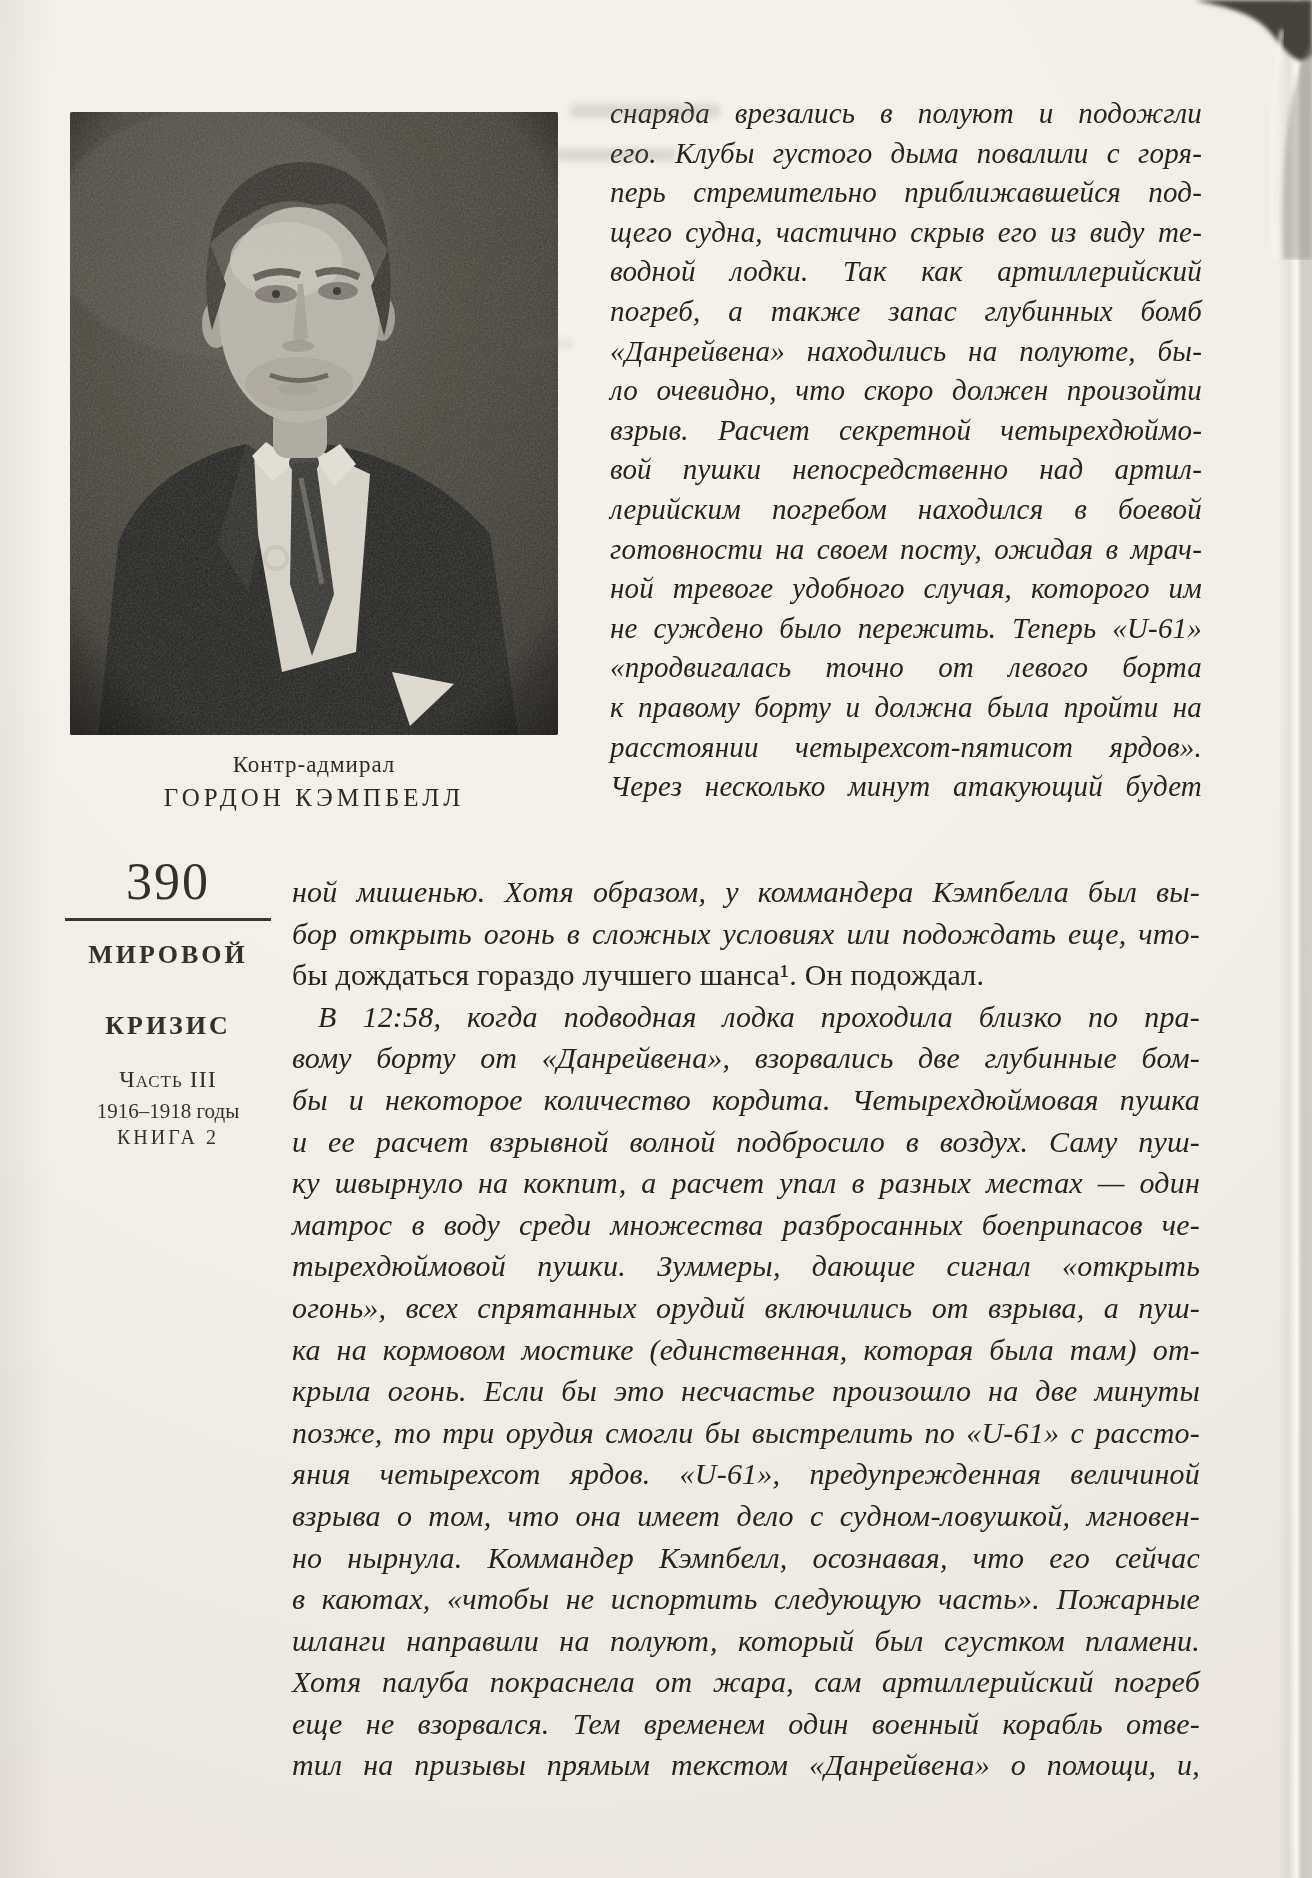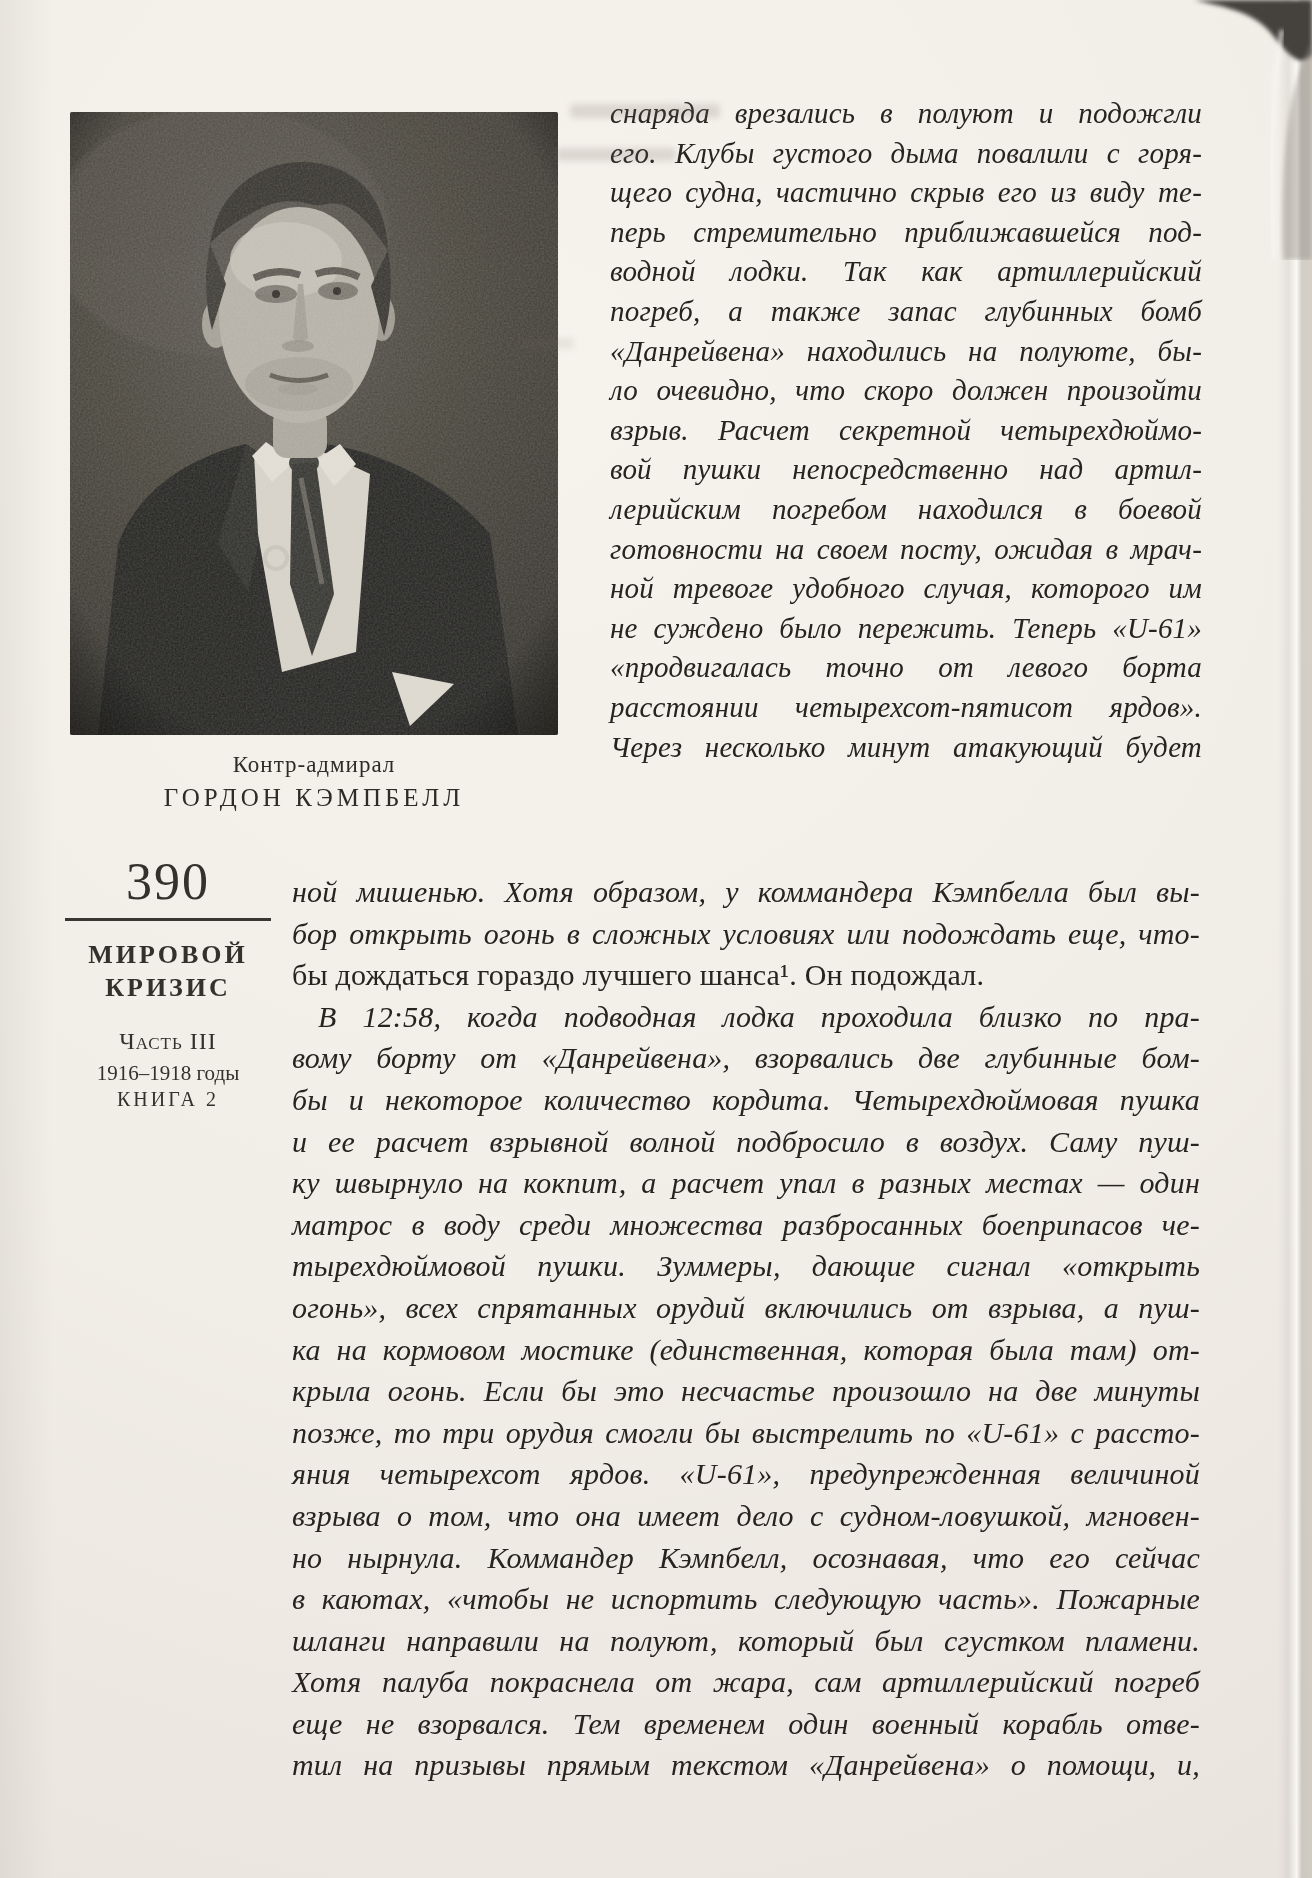--- a/index.html
+++ b/index.html
@@ -15,21 +15,21 @@
          border-radius:2px;overflow:hidden;}
   .photo svg{display:block;width:100%;height:100%;}
   
   .caption{position:absolute;left:70px;top:752px;width:488px;text-align:center;color:#2e2b26;}
   .cap1{font-size:23px;letter-spacing:1px;}
   .cap2{font-size:25px;letter-spacing:4px;margin-top:6px;}
   
   .marginblock{position:absolute;left:40px;top:856px;width:256px;text-align:center;color:#34312c;}
   .pagenum{font-size:52px;letter-spacing:2px;line-height:1;}
   .mrule{width:206px;border:0;border-top:3px solid #3a3733;margin:10px auto 0 auto;}
-  .mtitle{font-size:26px;font-weight:bold;letter-spacing:3px;line-height:1.25;}
+  .mtitle{font-size:26px;font-weight:bold;letter-spacing:3px;line-height:1.25;margin-top:38px;}
   .mtitle1{margin-top:18px;}
   .mpart{font-size:24px;font-variant:small-caps;letter-spacing:1px;margin-top:24px;}
   .myears{font-size:21px;margin-top:6px;}
   .mbook{font-size:20px;letter-spacing:3px;margin-top:2px;}
   
   .coltext{position:absolute;left:610px;top:94px;width:592px;}
   .fulltext{position:absolute;left:292px;top:871px;width:908px;}
   .bline{font-size:30px;line-height:41.6px;color:#272420;letter-spacing:0.2px;
          white-space:nowrap;}
   .coltext .bline{font-size:29px;line-height:39.6px;white-space:normal;}
@@ -126,33 +126,34 @@
     <div class="mtitle mtitle1">МИРОВОЙ</div>
     <div class="mtitle">КРИЗИС</div>
     <div class="mpart">Часть III</div>
     <div class="myears">1916–1918 годы</div>
     <div class="mbook">КНИГА 2</div>
   </div>
 
   <div class="coltext" id="column">
       <div class="bline just">снаряда врезались в полуют и подожгли</div>
       <div class="bline just">его. Клубы густого дыма повалили с горя-</div>
+      <div class="bline just">перь стремительно приближавшейся под-</div>
       <div class="bline just">щего судна, частично скрыв его из виду те-</div>
-      <div class="bline just">перь стремительно приближавшейся под-</div>
       <div class="bline just">водной лодки. Так как артиллерийский</div>
       <div class="bline just">погреб, а также запас глубинных бомб</div>
       <div class="bline just">«Данрейвена» находились на полуюте, бы-</div>
       <div class="bline just">ло очевидно, что скоро должен произойти</div>
       <div class="bline just">взрыв. Расчет секретной четырехдюймо-</div>
       <div class="bline just">вой пушки непосредственно над артил-</div>
       <div class="bline just">лерийским погребом находился в боевой</div>
       <div class="bline just">готовности на своем посту, ожидая в мрач-</div>
       <div class="bline just">ной тревоге удобного случая, которого им</div>
       <div class="bline just">не суждено было пережить. Теперь «U-61»</div>
       <div class="bline just">«продвигалась точно от левого борта</div>
+      <div class="bline just">к правому борту и должна была пройти на</div>
       <div class="bline just">расстоянии четырехсот-пятисот ярдов».</div>
       <div class="bline just">Через несколько минут атакующий будет</div>
     </div>
 
   <div class="fulltext" id="fullblock">
       <div class="bline just">ной мишенью. Хотя образом, у коммандера Кэмпбелла был вы-</div>
       <div class="bline just">бор открыть огонь в сложных условиях или подождать еще, что-</div>
       <div class="bline">бы дождаться гораздо лучшего шанса¹. Он подождал.</div>
       <div class="bline just indent">В 12:58, когда подводная лодка проходила близко по пра-</div>
       <div class="bline just">вому борту от «Данрейвена», взорвались две глубинные бом-</div>

